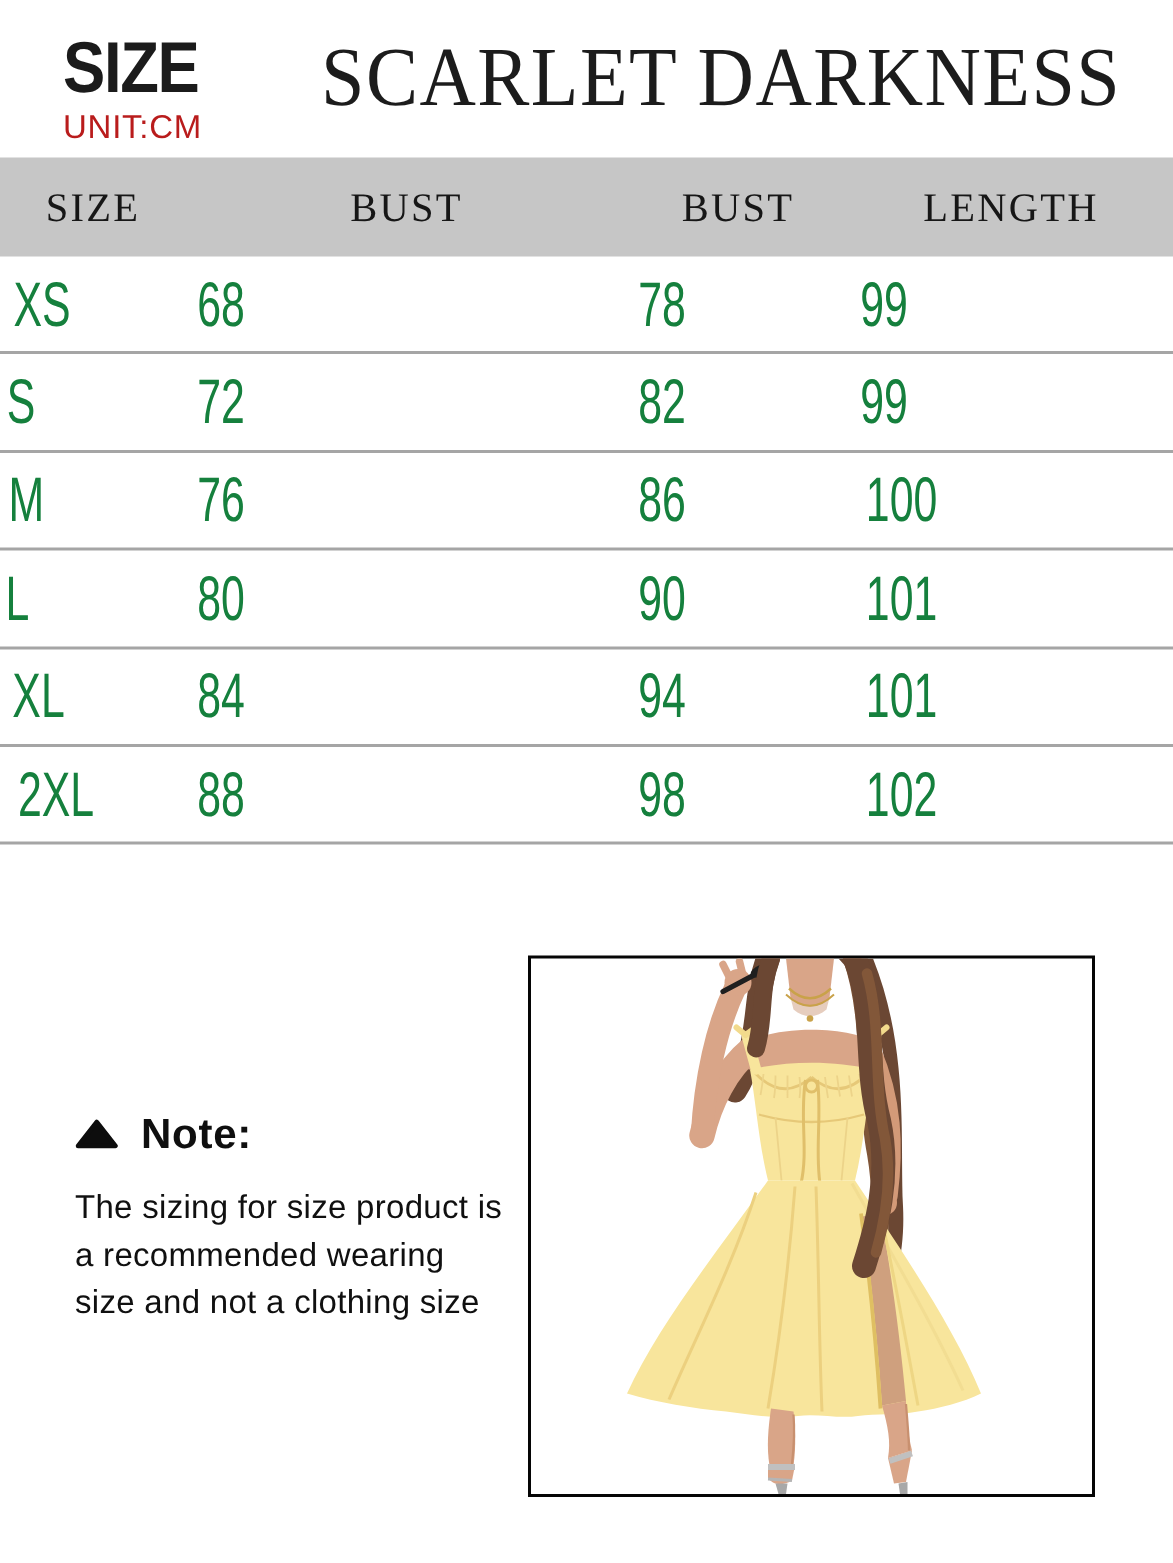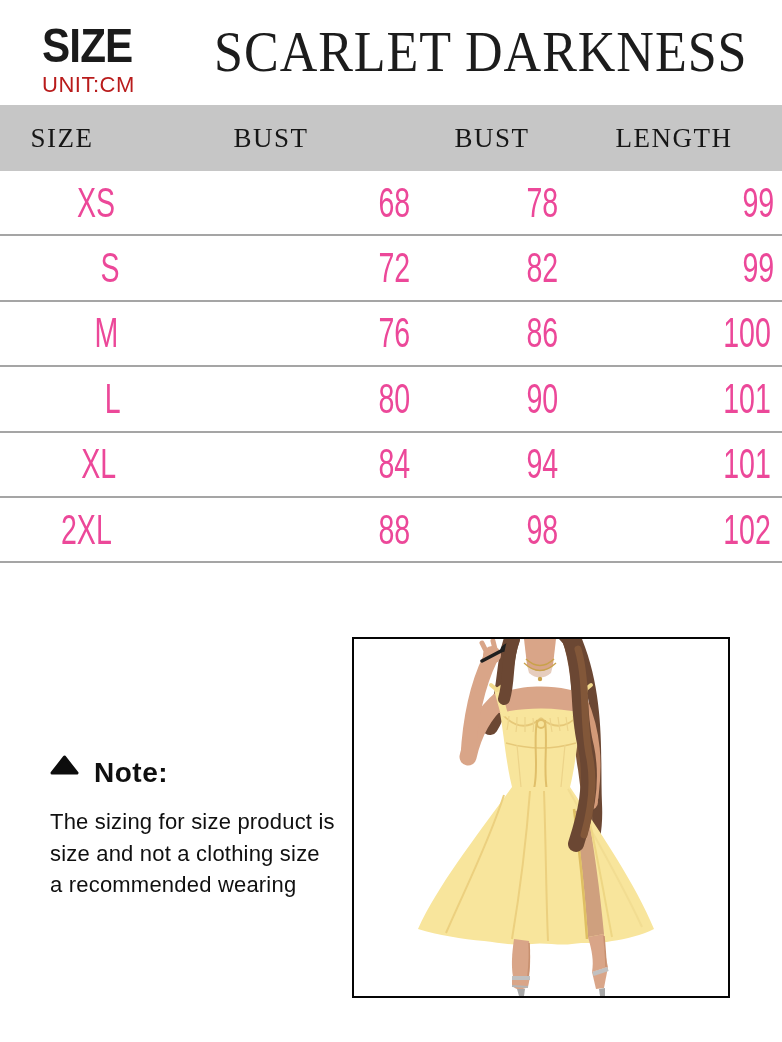--- a/index.html
+++ b/index.html
@@ -21,27 +21,27 @@
                white-space:nowrap;line-height:1.1;}
 
   
   .sc-table{position:absolute;left:0;top:105px;width:782px;}
   .sc-thead{display:flex;height:66px;background:#c6c6c6;align-items:center;}
   .sc-th{font-family:"Liberation Serif", serif;font-size:27px;letter-spacing:1.5px;
          color:#161616;text-align:center;}
   .c1{width:124px;} .c2{width:294px;} .c3{width:148px;} .c4{width:216px;text-align:center;}
   .sc-tr{display:flex;height:65.4px;align-items:center;border-bottom:2px solid #a5a5a5;
          box-sizing:border-box;}
-  .sc-td{font-size:42px;color:#ec4899;text-align:right;line-height:1;}
+  .sc-td{font-size:42px;color:#15803d;text-align:left;line-height:1;}
   .cond{display:inline-block;transform:scaleX(0.68);transform-origin:center;}
 
   
   .note{position:absolute;left:50px;top:740px;}
   .note-head{display:flex;align-items:center;gap:15px;}
-  .note-head-label{font-size:28px;font-weight:700;letter-spacing:.5px;color:#0f0f0f;margin-top:17px;}
+  .note-head-label{font-size:28px;font-weight:700;letter-spacing:.5px;color:#0f0f0f;}
   .note-body{margin-top:17px;font-size:22px;line-height:31.5px;letter-spacing:.2px;color:#101010;}
 
   
   .photo{position:absolute;left:352px;top:637px;width:378px;height:361px;
          border:2px solid #050505;box-sizing:border-box;background:#fff;}
   .photo svg{display:block;width:100%;height:100%;}
 </style>
 </head>
 <body>
 
@@ -110,22 +110,22 @@
 
   <div class="note">
     <div class="note-head">
       <svg width="29" height="20" viewBox="0 0 29 20">
         <path d="M14.5 2 L27 18 L2 18 Z" fill="#0d0d0d" stroke="#0d0d0d" stroke-width="3" stroke-linejoin="round"></path>
       </svg>
       <span class="note-head-label">Note:</span>
     </div>
     <div class="note-body">
       <div>The sizing for size product is</div>
+      <div>a recommended wearing</div>
       <div>size and not a clothing size</div>
-      <div>a recommended wearing</div>
     </div>
   </div>
 
   <div class="photo">
     <svg viewBox="0 0 374 357">
 
       <g>
         <path d="M205 0 C 232 28 240 70 236 110 C 233 150 244 185 234 225 C 229 245 222 252 216 256 C 238 240 250 205 248 165 C 246 120 252 60 228 0 Z" fill="#6b4733"></path>
         <path d="M214 0 C 228 40 222 90 230 130 C 236 165 232 200 224 222" stroke="#7f5538" stroke-width="12" fill="none" stroke-linecap="round"></path>
         <path d="M158 0 C 150 22 152 42 146 64 C 143 75 140 82 136 88" stroke="#6b4733" stroke-width="16" fill="none" stroke-linecap="round"></path>

